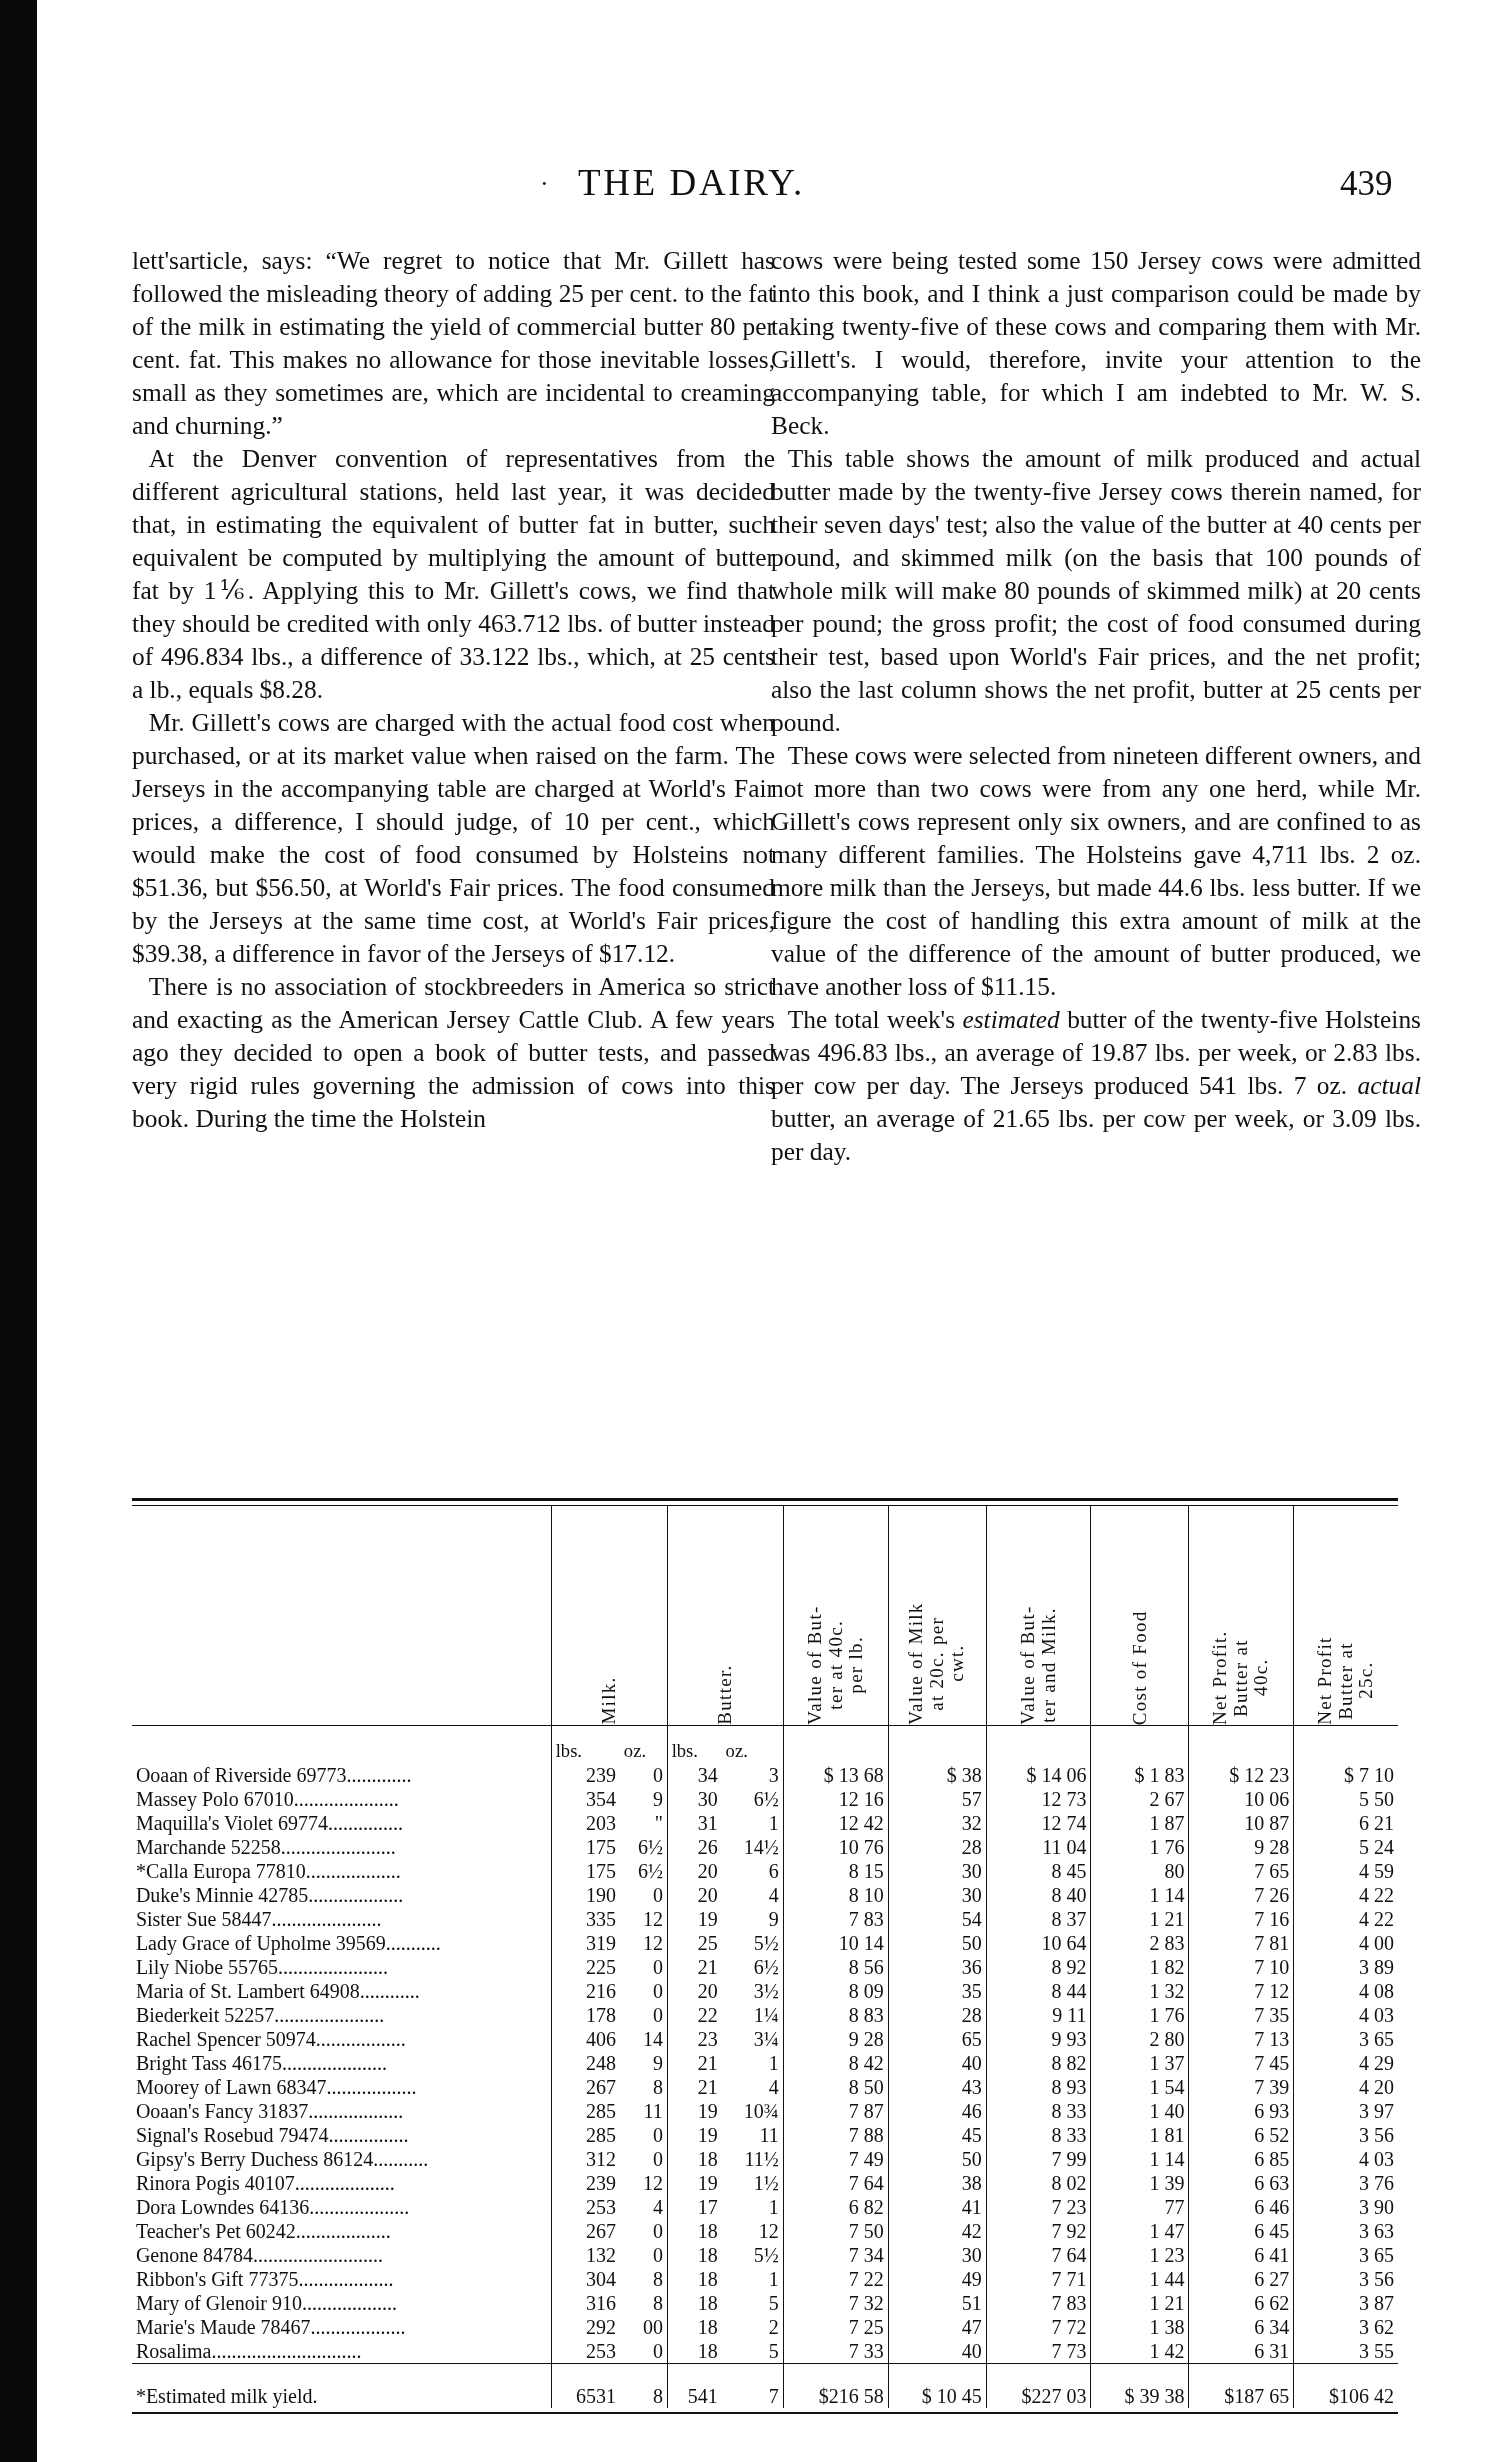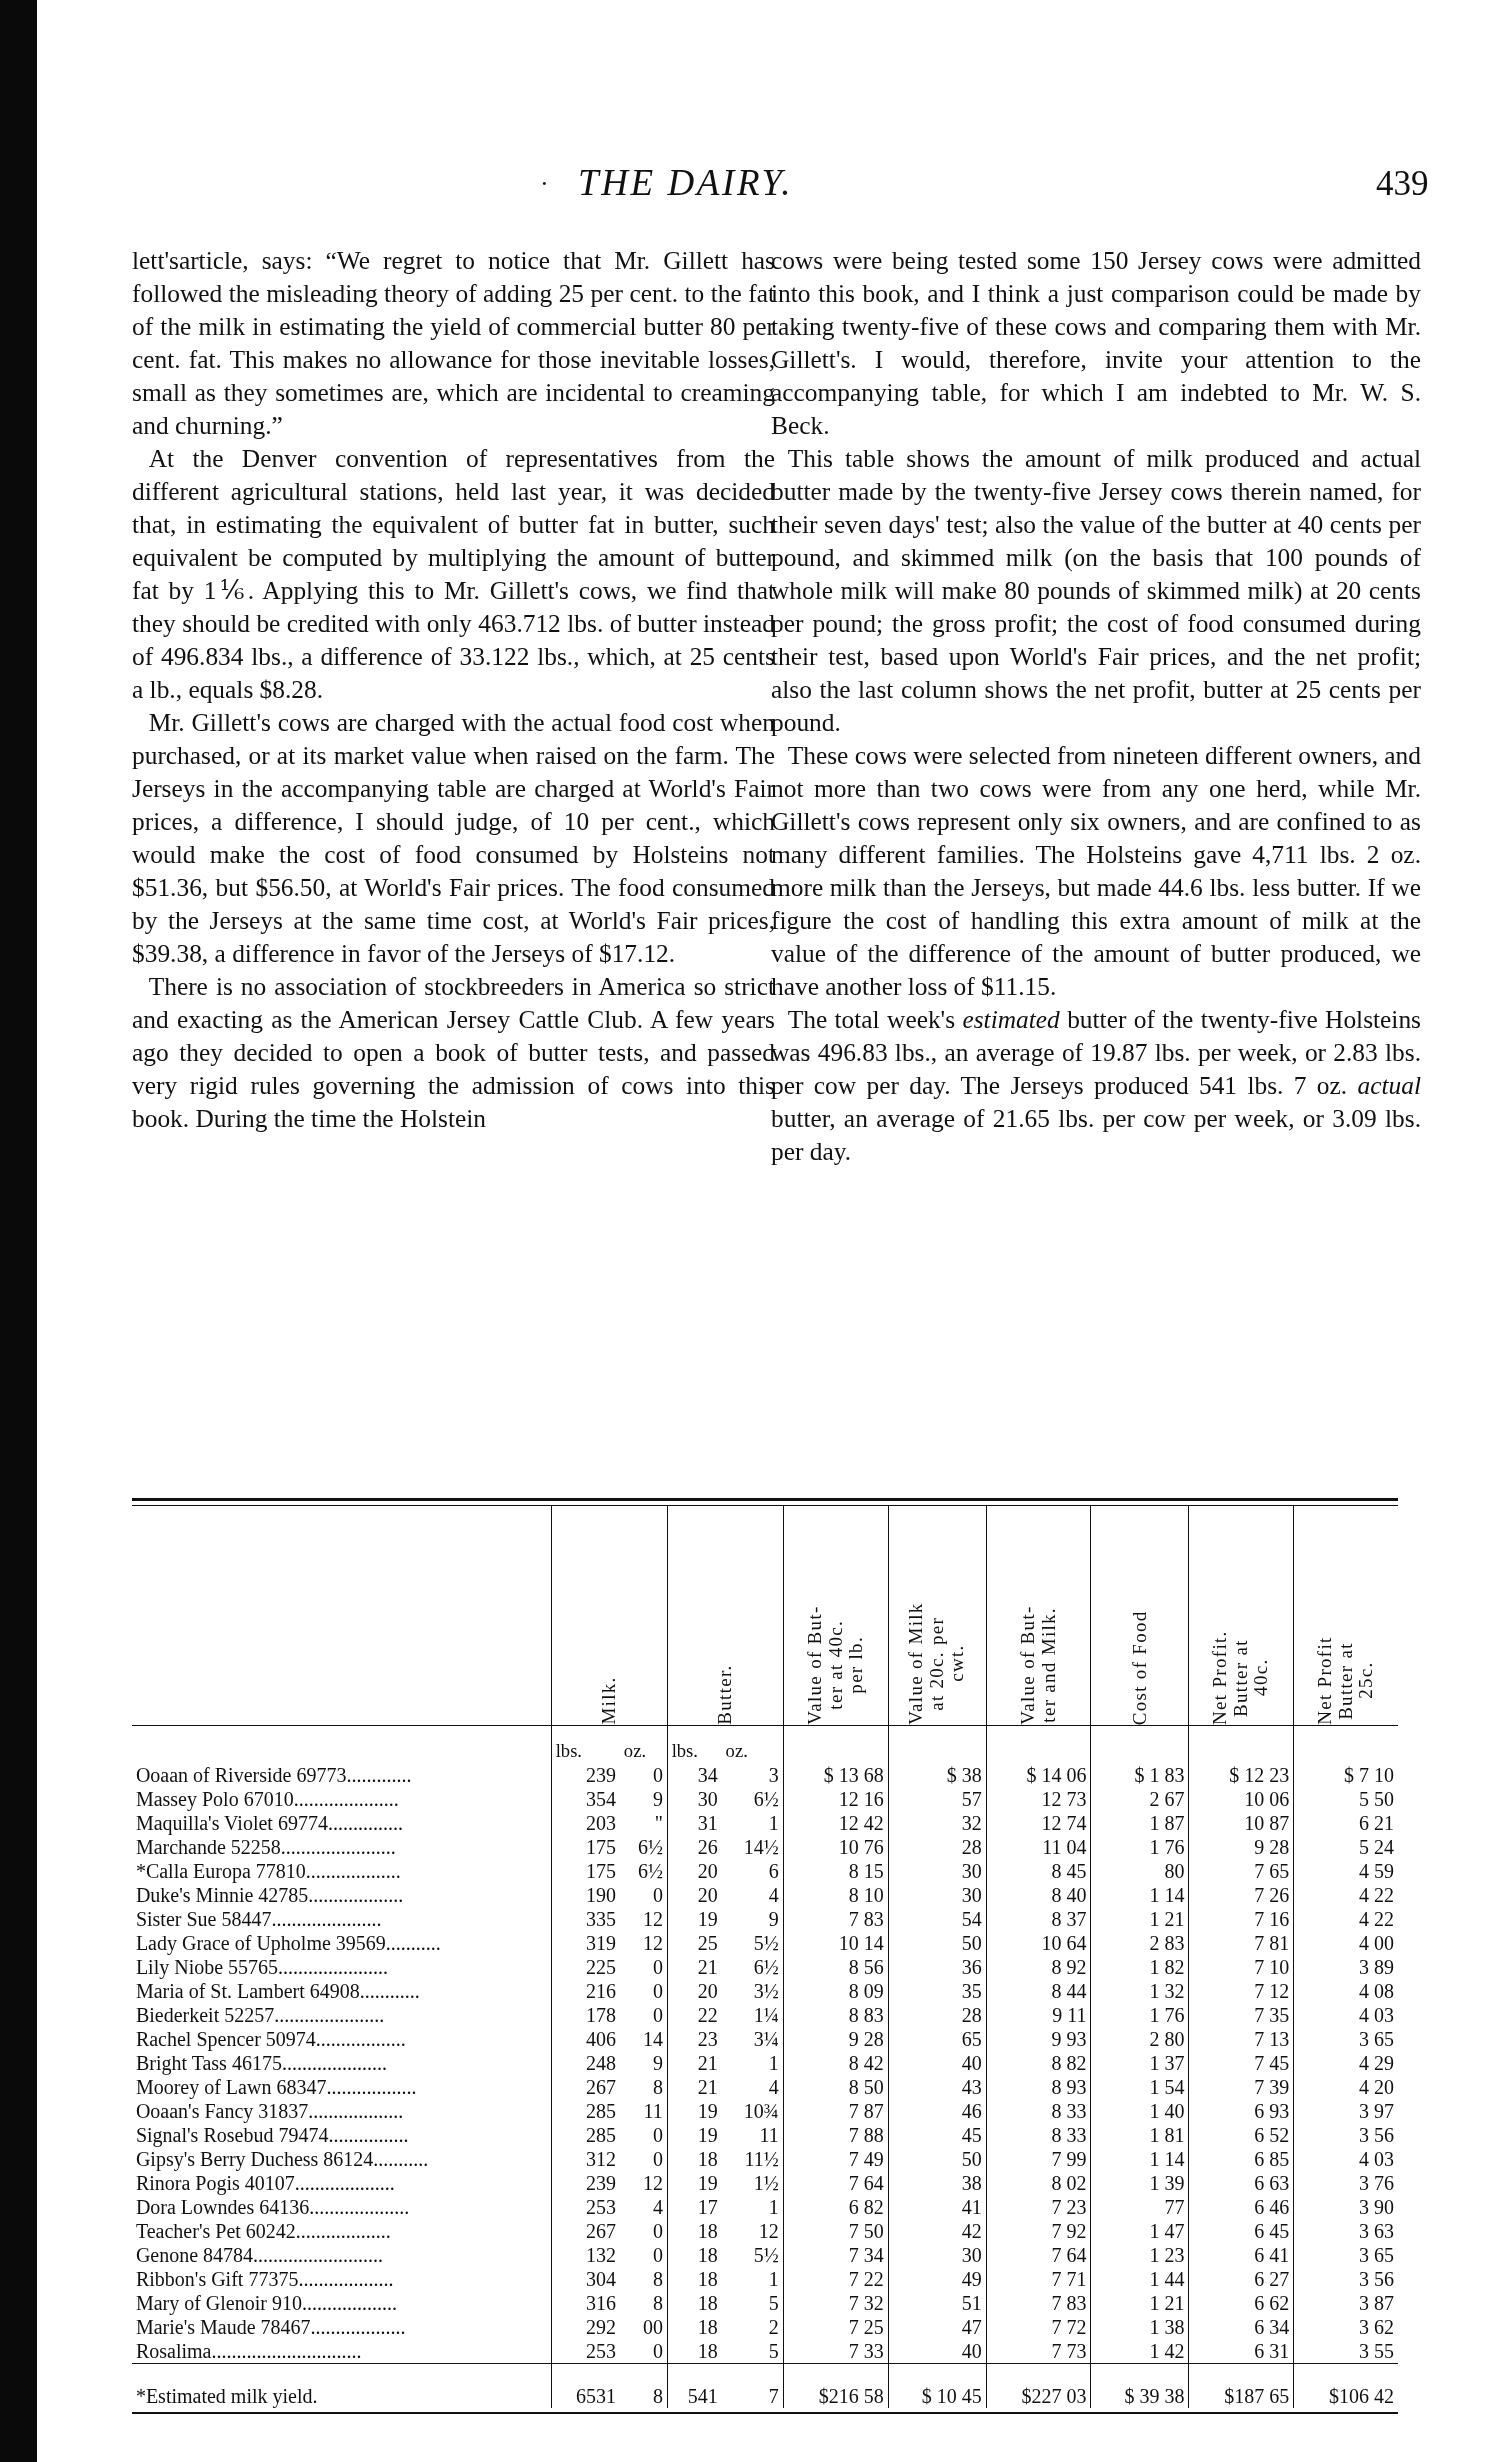--- a/index.html
+++ b/index.html
@@ -1,21 +1,21 @@
 <!DOCTYPE html>
 <html style="font-size:10.3px"><head>
 <meta charset="utf-8">
 <style>
   html, body { margin:0; padding:0; background:#fff; }
   body { width:1492px; height:2462px; position:relative; overflow:hidden; font-family:"Liberation Serif","DejaVu Serif",serif; color:#111; }
   .binding { position:absolute; left:0; top:0; width:37px; height:2462px; background:#0a0a0a; }
   .header { position:absolute; top:161px; left:0; width:1492px; height:51px; }
   .header .dot { position:absolute; left:540px; top:7.7px; font-size:26px; }
-  .header .title { position:absolute; left:578px; top:0; font-size:37px; font-style:italic; letter-spacing:2.6px; }
-  .header .page-no { position:absolute; left:1340px; top:2.6px; font-size:35px;margin-left:36px; }
+  .header .title { position:absolute; left:578px; top:0; font-size:37px; letter-spacing:2.6px; }
+  .header .page-no { position:absolute; left:1340px; top:2.6px; font-size:35px; }
   .col { position:absolute; top:244px; width:643px; font-size:25.4px; line-height:33px; text-align:justify; }
   .col.left { left:132px; }
   .col.right { left:771px; width:650px; }
   .col p { margin:0; text-indent:0; }
   .col p.indent { text-indent:16.7px; }
   .col em { }
   
   .table-wrap { position:absolute; left:132px; top:1498px; width:1266px; }
   .rule-top { border-top:3.2px solid #111; margin-bottom:3.9px; }
   .rule-top2 { border-top:1.9px solid #111; }

